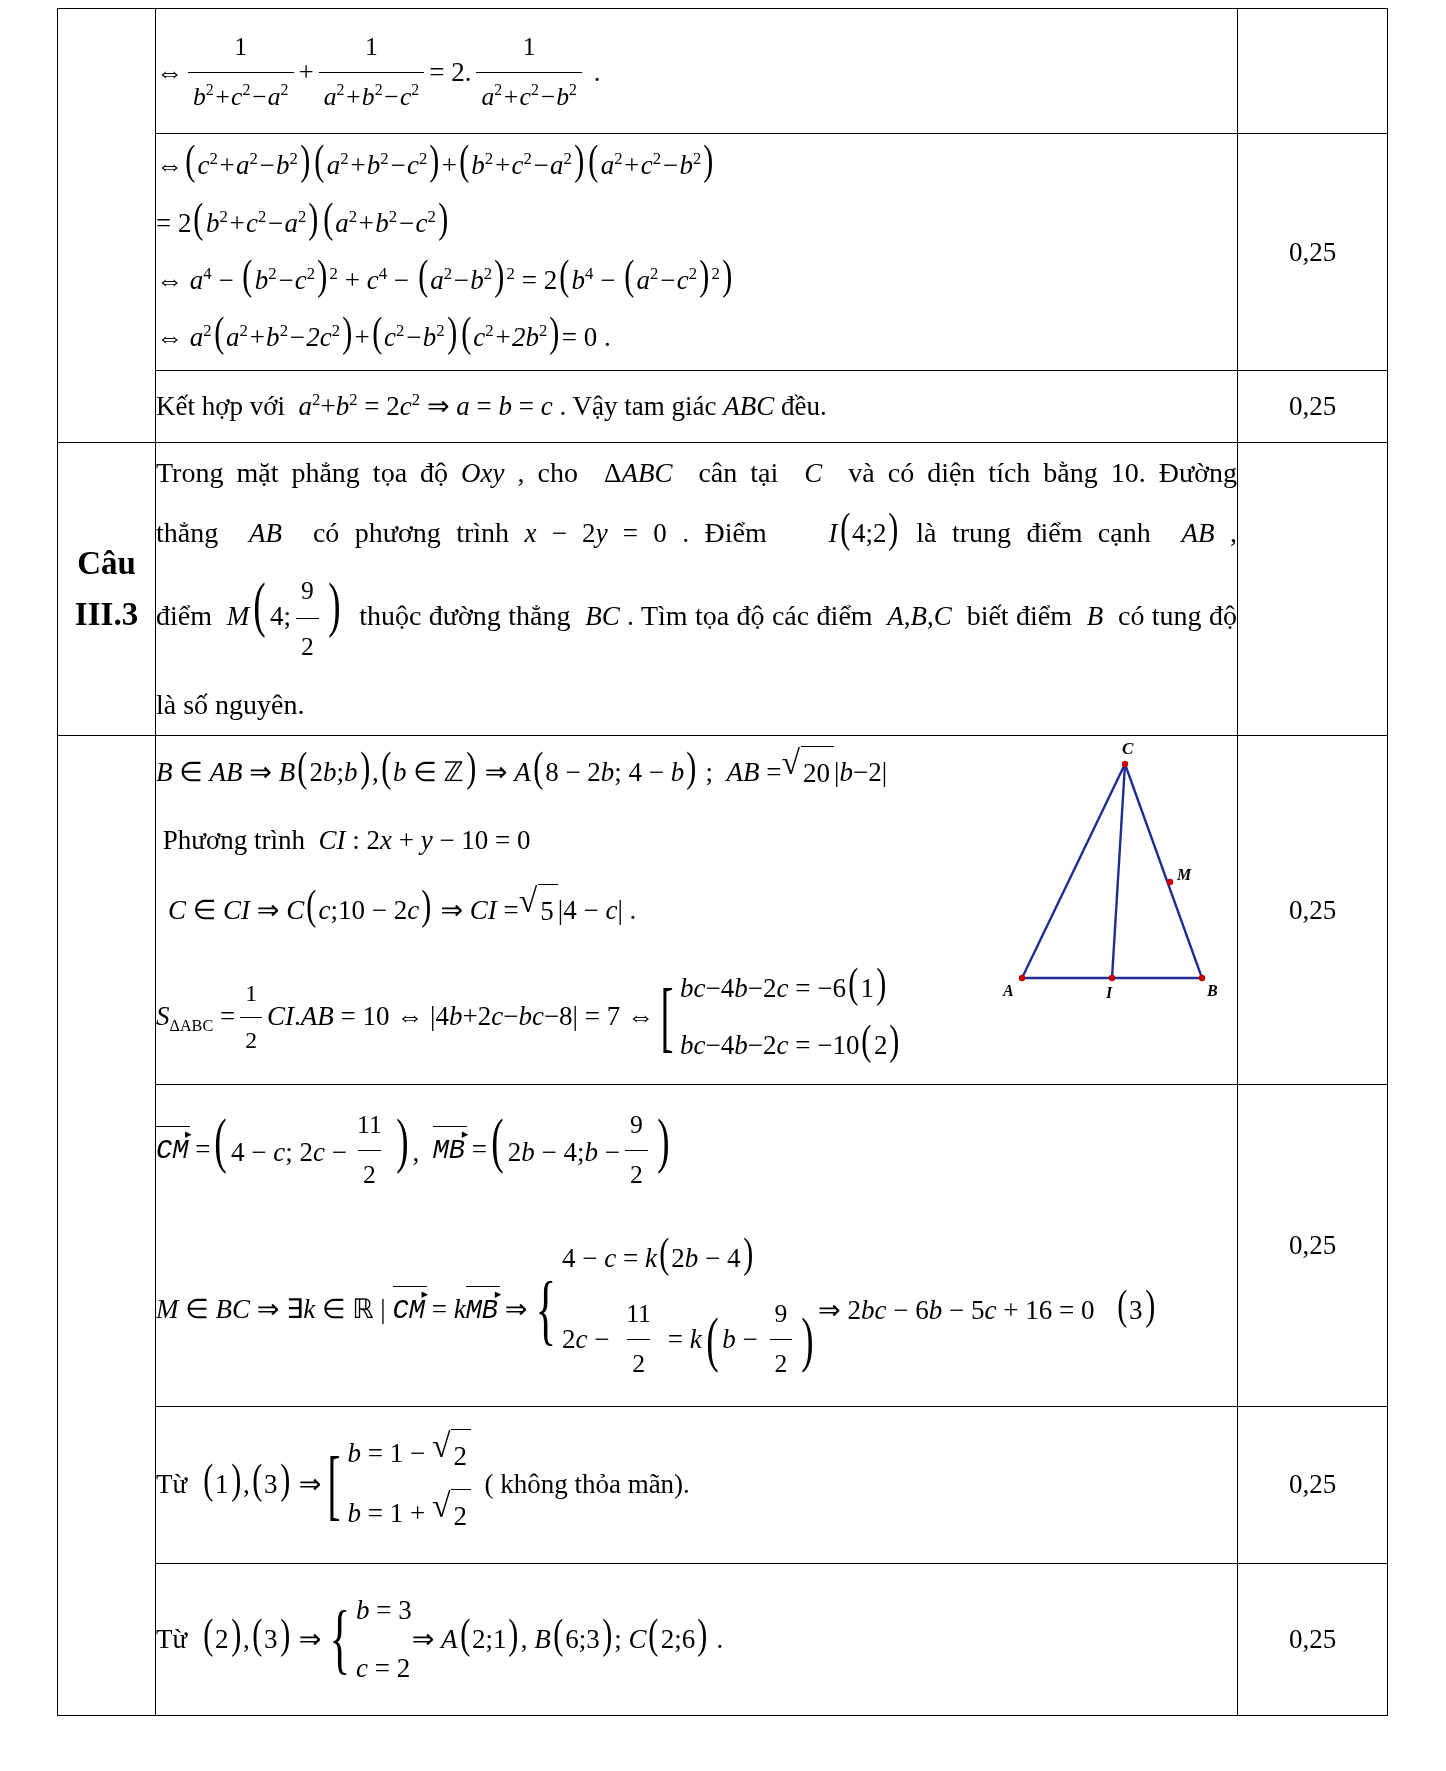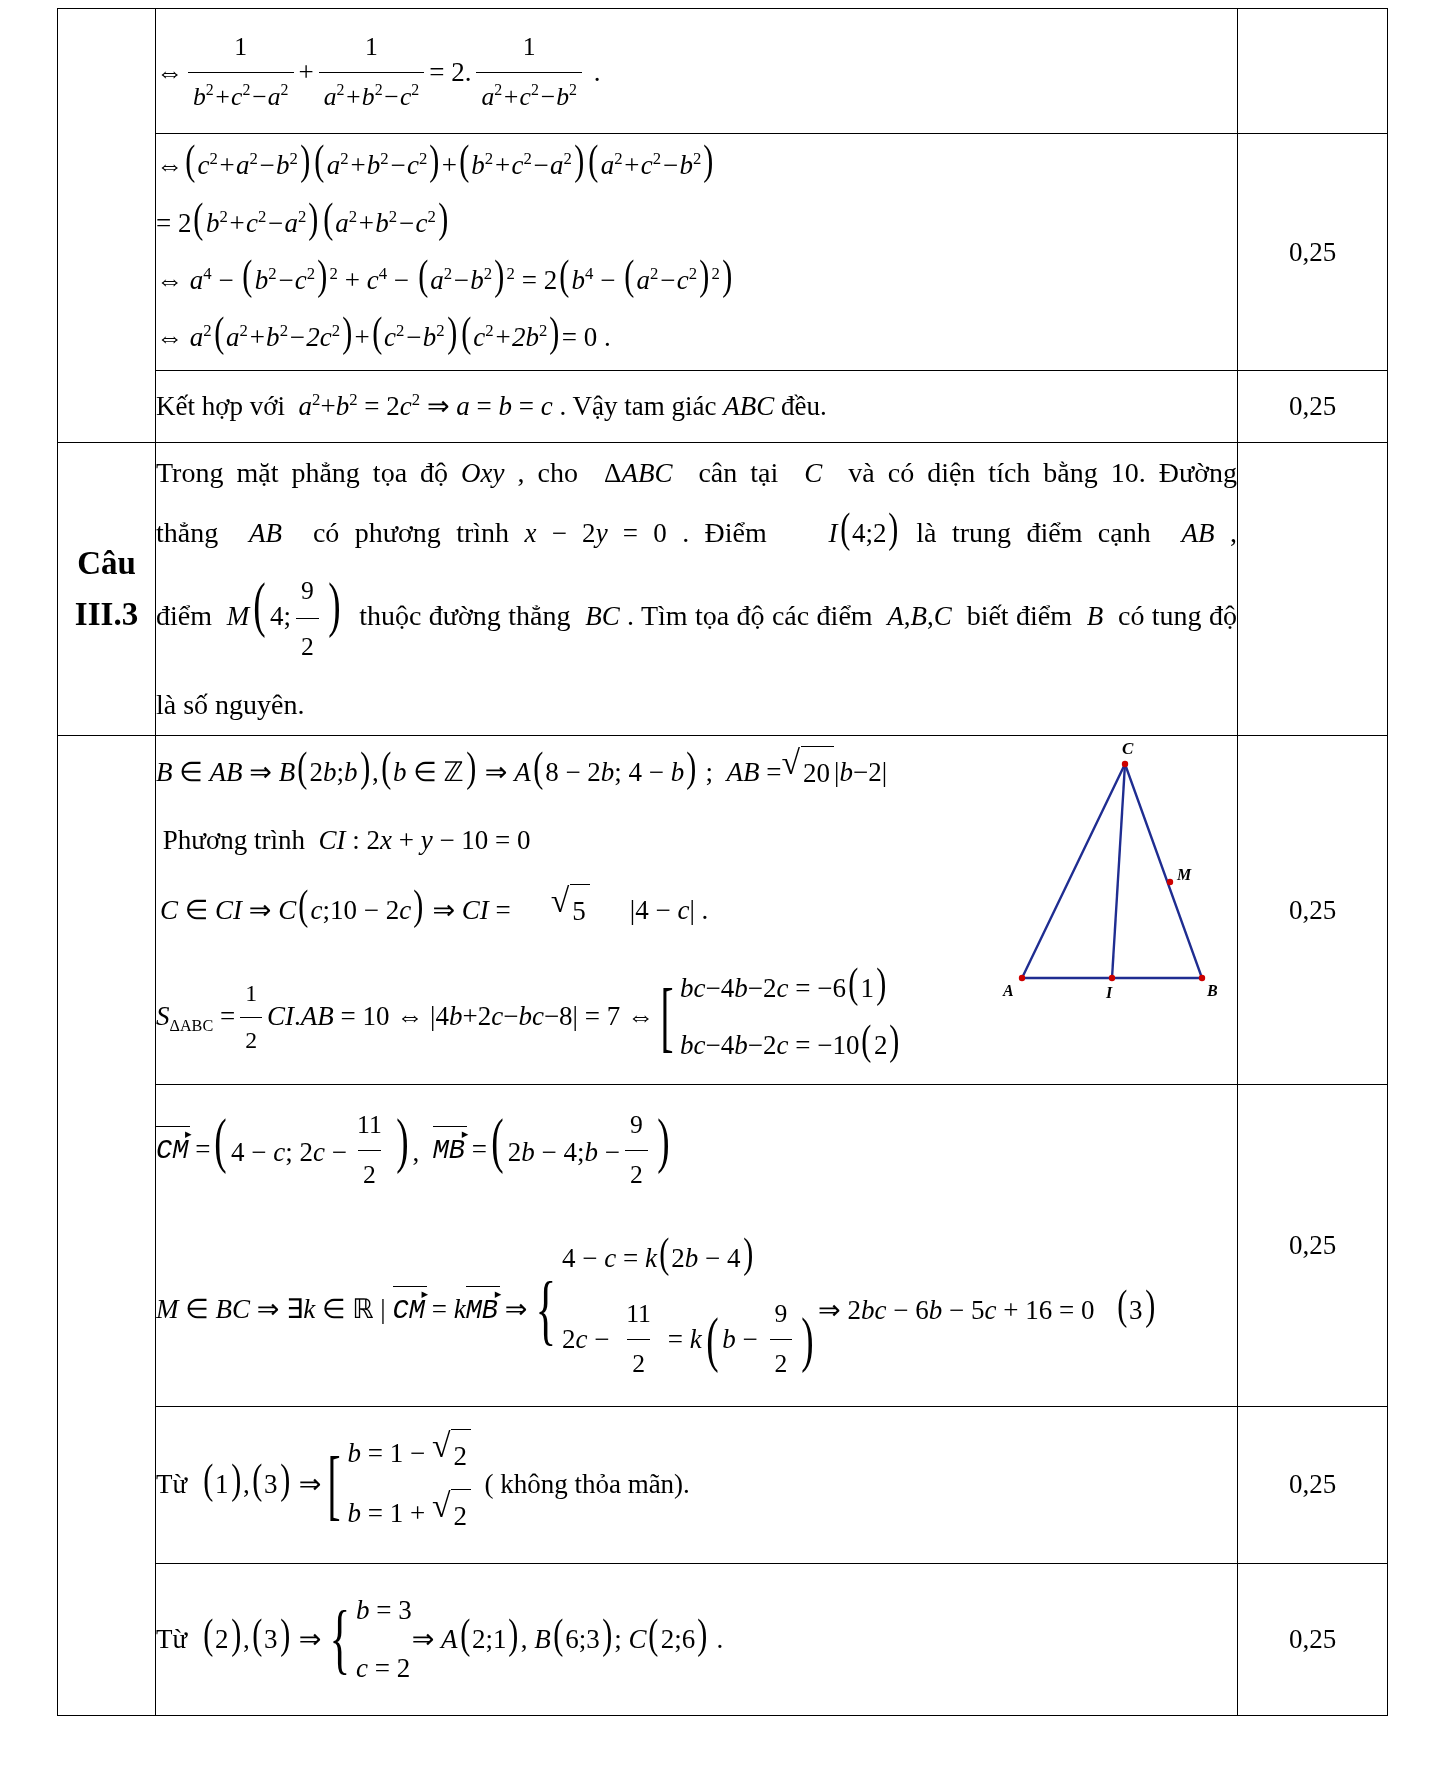--- a/index.html
+++ b/index.html
@@ -311,21 +311,21 @@
                 <span class="math sqrt">
                     <span class="radix up">√</span>
                     <span class="rad-body up">20</span>
                   </span>
                 <span class="math"><span class="up">|</span>b<span class="up">−2|</span></span>
               </div>
               <div class="row-line" style="margin:16px 0;">
                 <span class="math up" style="font-style:normal;">&nbsp;Phương trình&nbsp;&nbsp;</span>
                 <span class="math">CI<span class="up"> : 2</span>x<span class="up"> + </span>y<span class="up"> − 10 = 0</span></span>
               </div>
-              <div class="row-line" style="margin:18px 4px;gap:40px;">
+              <div class="row-line" style="margin:18px 12px;">
                 <span class="math">C<span class="up"> ∈ </span>CI<span class="up"> ⇒ </span>C<span class="paren-big">(</span>c<span class="up">;10 − 2</span>c<span class="paren-big">)</span><span class="up"> ⇒ </span>CI<span class="up"> = </span></span>
                 <span class="math sqrt">
                     <span class="radix up">√</span>
                     <span class="rad-body up">5</span>
                   </span>
                 <span class="math"><span class="up">|4 − </span>c<span class="up">| .</span></span>
               </div>
               <div class="row-line" style="margin:22px 0 10px 0; font-size:25px;">
                 <span class="math">S<sub class="sb">ΔABC</sub><span class="up"> =</span></span>
                 <span class="frac math">

